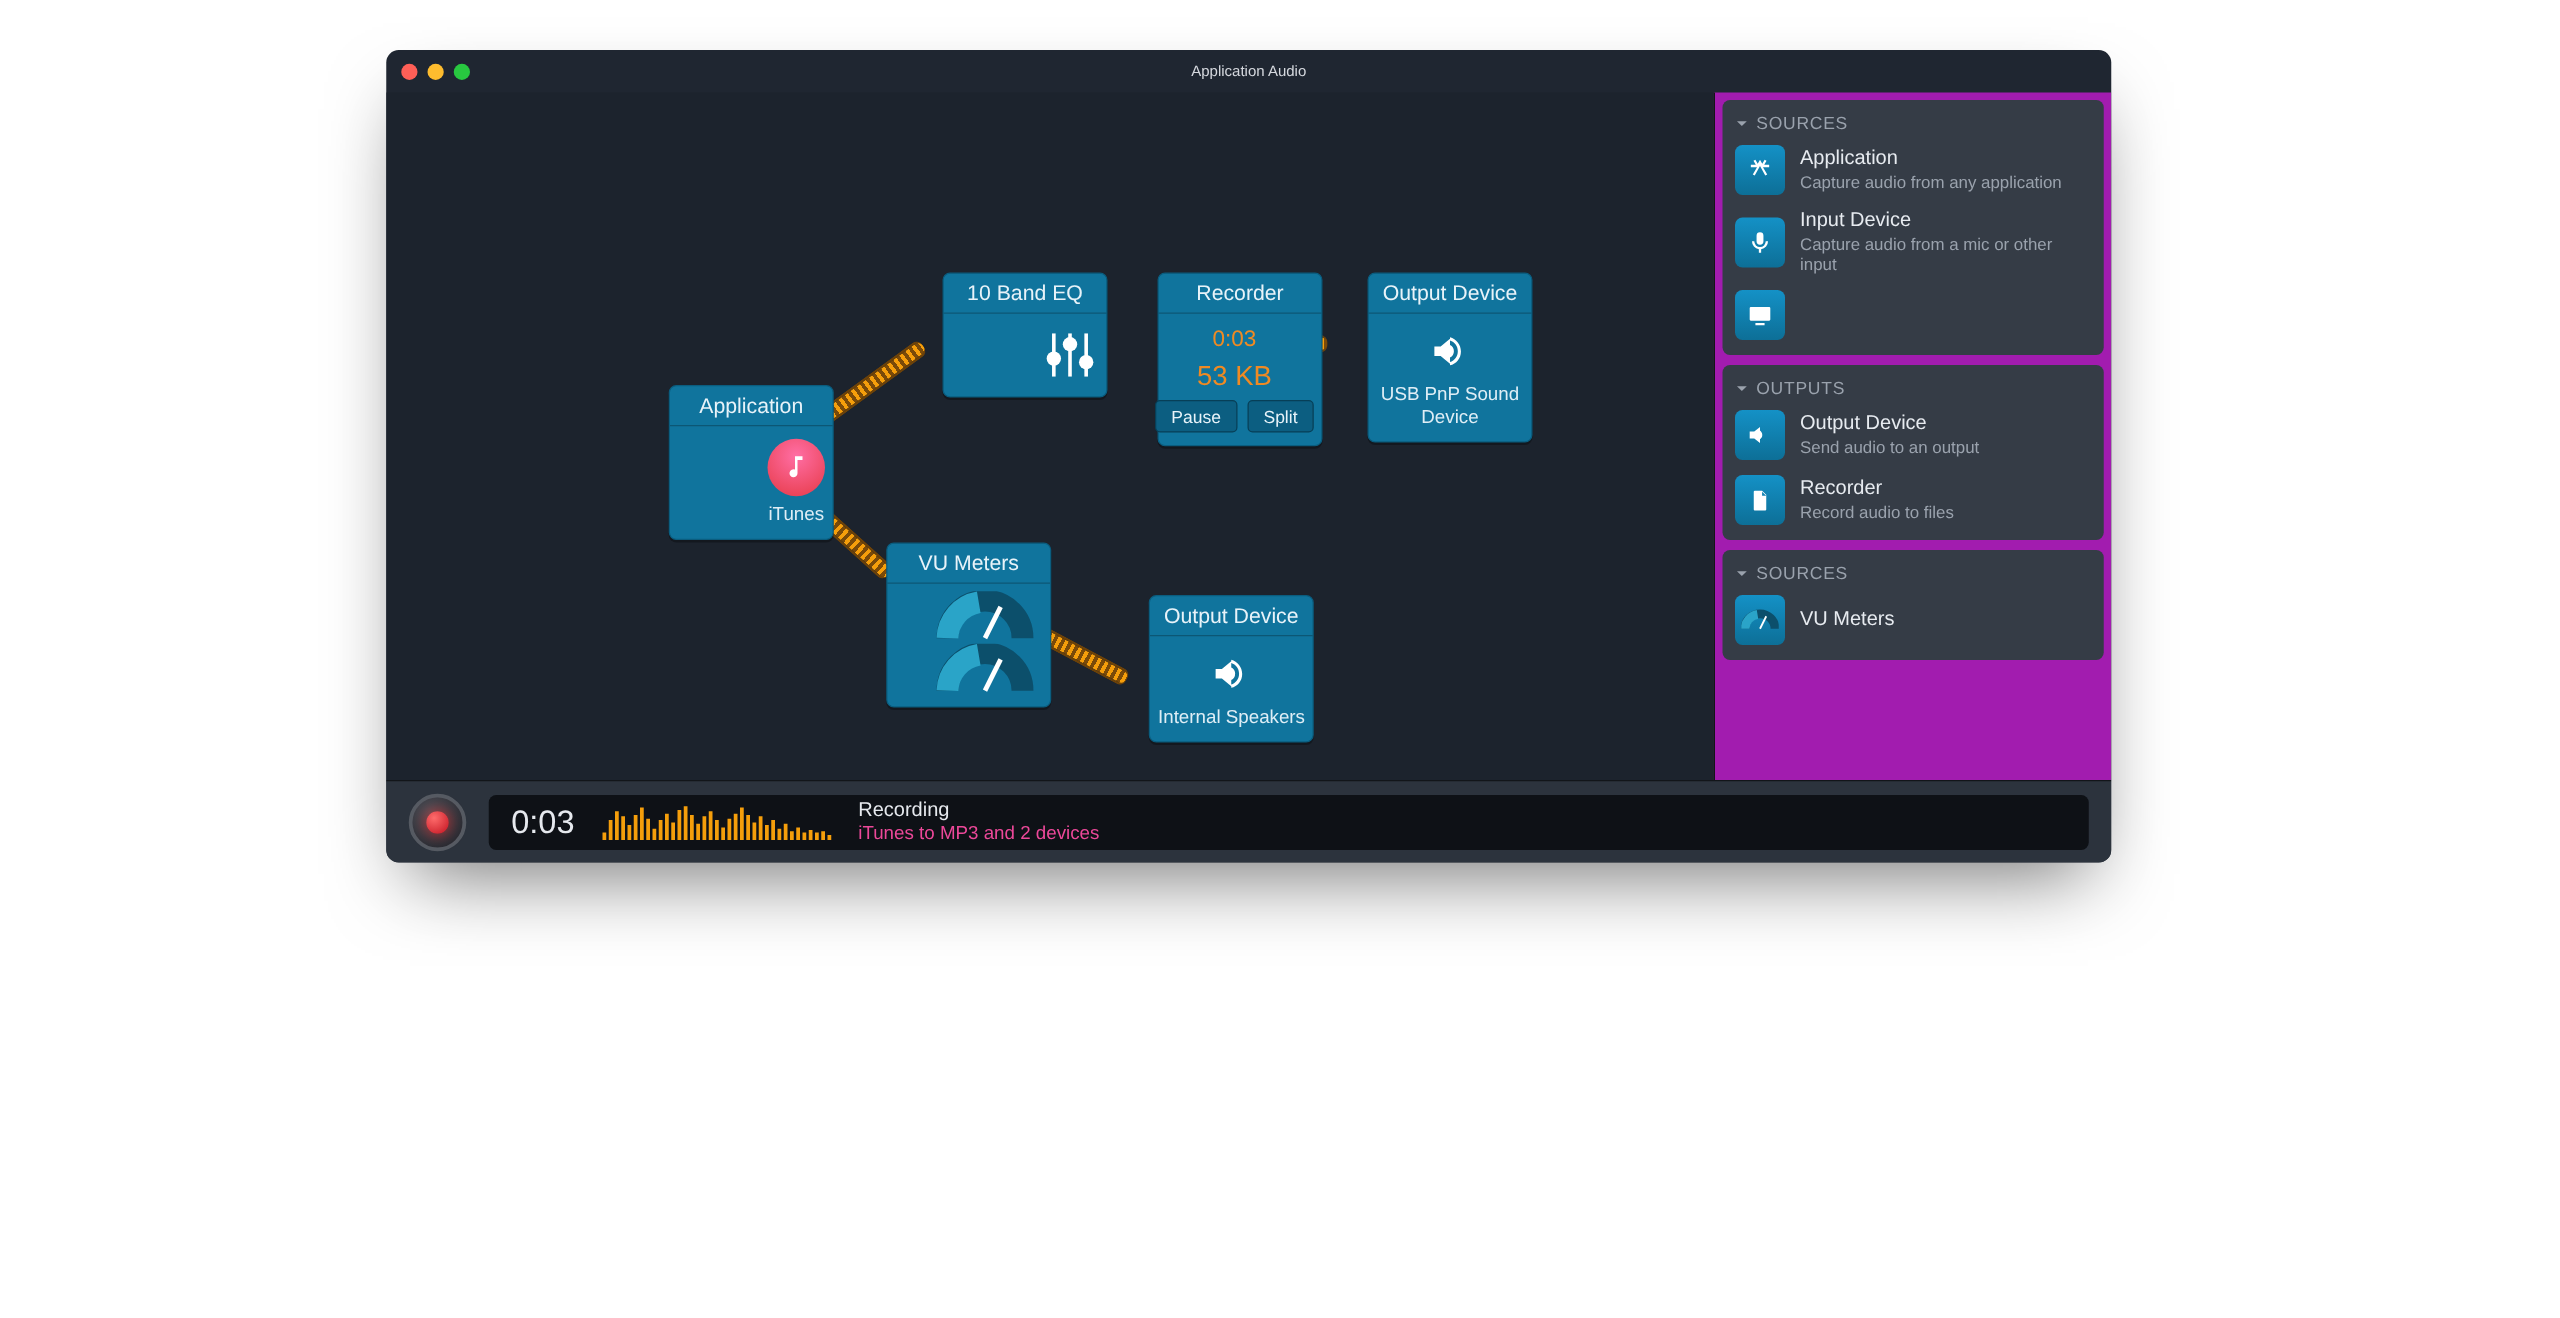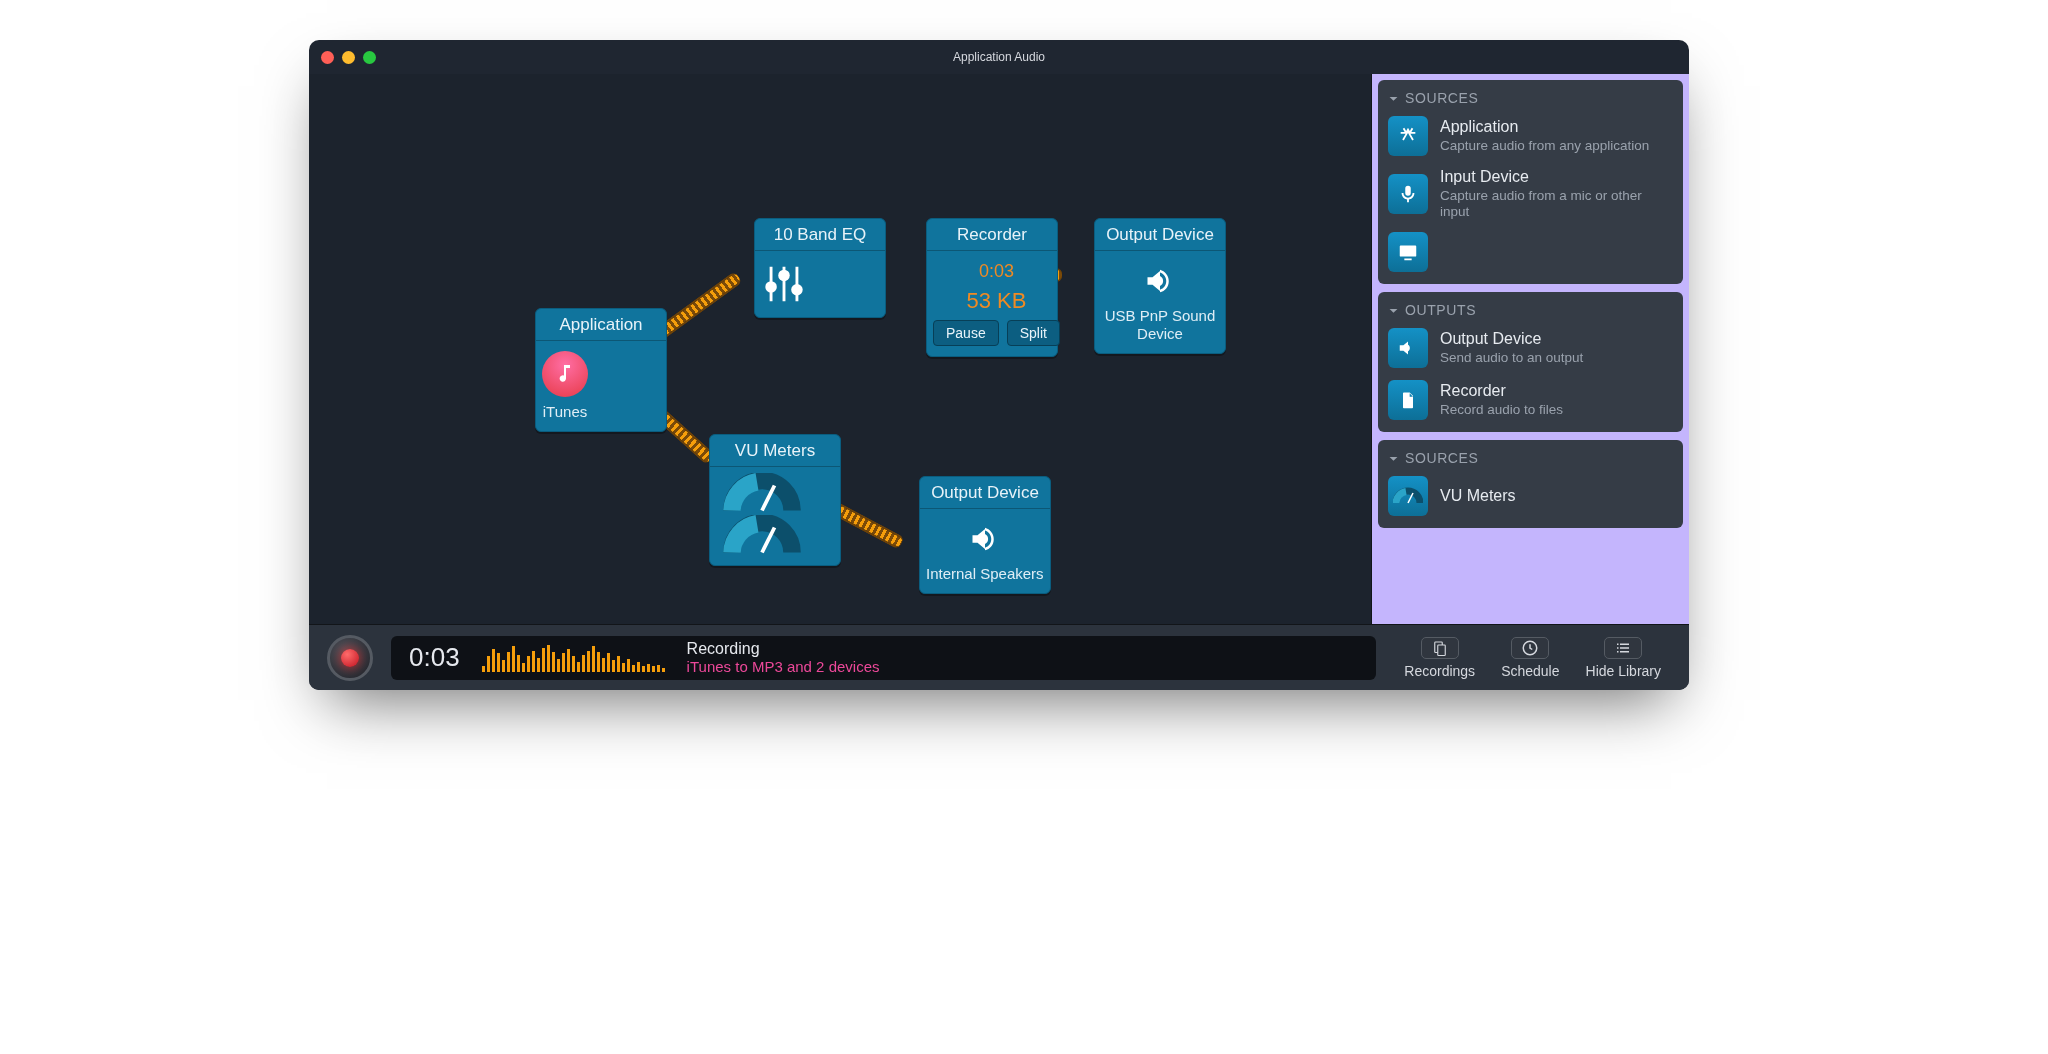--- a/index.html
+++ b/index.html
@@ -22,31 +22,31 @@
   .trafficlights{display:flex;gap:8px;}
   .dot{width:13px;height:13px;border-radius:50%;}
   .dot.red{background:#ff5f57;}
   .dot.amber{background:#febc2e;}
   .dot.green{background:#28c840;}
   .wintitle{position:absolute;left:0;right:0;text-align:center;font-size:12px;color:#d5d8de;font-weight:400;pointer-events:none;}
 
   
   .body{flex:1;display:flex;margin-top:34px;min-height:0;}
   .canvas{flex:1;position:relative;background:#1c232d;overflow:hidden;}
-  .sidebar{width:318px;background:#c4b5fd;display:flex;flex-direction:column;gap:8px;padding:6px;overflow-y:auto;font-size:15px;border-left:1px solid #121519;}
+  .sidebar{width:318px;background:#a21caf;display:flex;flex-direction:column;gap:8px;padding:6px;overflow-y:auto;font-size:15px;border-left:1px solid #121519;}
 
   
   .node{
     position:absolute;
     width:132px;
     background:#10749d;
     border:1px solid #0a5d7f;
     border-radius:6px;
     box-shadow:0 2px 0 rgba(0,0,0,.3);
-    display:flex;flex-direction:column;align-items:flex-start;
+    display:flex;flex-direction:column;align-items:flex-end;
     color:#e8f3f9;
     padding-bottom:10px;
   }
   .node-head{width:100%;height:32px;line-height:32px;text-align:center;font-size:17px;color:#e8f3f9;border-bottom:1px solid rgba(0,0,0,.25);}
   .node-body{flex:1;display:flex;flex-direction:column;align-items:center;justify-content:center;gap:6px;padding:10px 6px 0;}
   .node-sublabel{font-size:15px;color:#dfeef6;text-align:center;line-height:1.2;}
 
   .pill{display:flex;gap:8px;}
   .btn{background:#0c5e81;border:1px solid #073f57;border-radius:4px;padding:4px 12px;color:#e8f3f9;font-size:14px;cursor:pointer;}
 
@@ -391,42 +391,16 @@
             <span style="height:18%"></span>
         <span style="height:24%"></span>
             <span style="height:14%"></span>
       </div>
       <div class="status-text">
         <span>Recording</span>
         <span class="sub">iTunes to MP3 and 2 devices</span>
       </div>
     </div>
 
-    <div class="footerbtns">
-      <div class="fbtn">
-        <div class="ficon">
-              <svg width="20" height="18" viewBox="0 0 24 24">
-                <use href="#docs-icon"></use>
-              </svg>
-            </div>
-        <span>Recordings</span>
-      </div>
-      <div class="fbtn">
-        <div class="ficon">
-              <svg width="18" height="18" viewBox="0 0 24 24">
-                <use href="#clock-icon"></use>
-              </svg>
-            </div>
-        <span>Schedule</span>
-      </div>
-      <div class="fbtn">
-        <div class="ficon">
-              <svg width="18" height="18" viewBox="0 0 24 24">
-                <use href="#list-icon"></use>
-              </svg>
-            </div>
-        <span>Hide Library</span>
-      </div>
-    </div>
   </div>
 
 </div>
 </div>
 
 </body></html>

